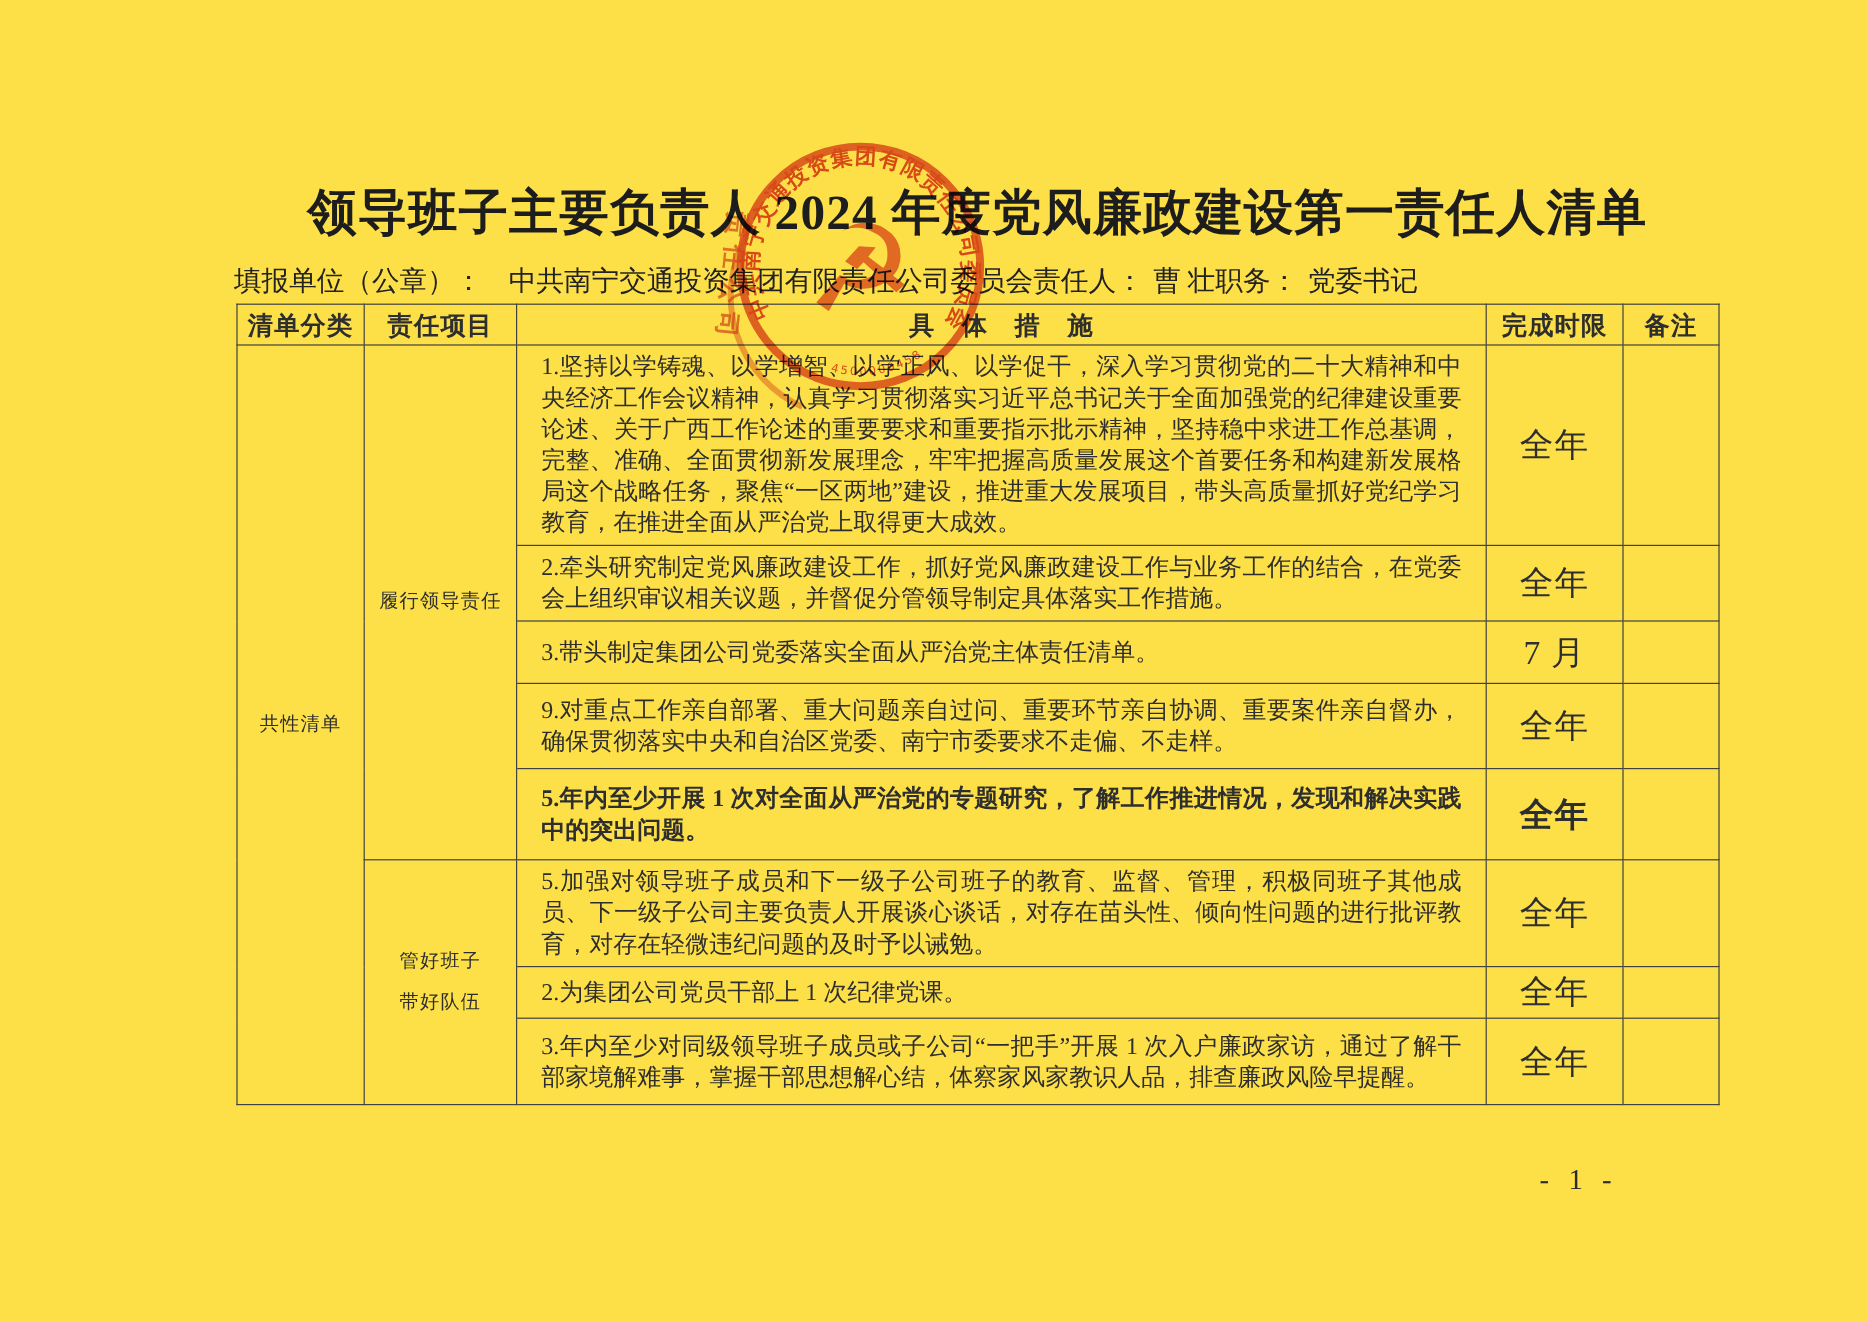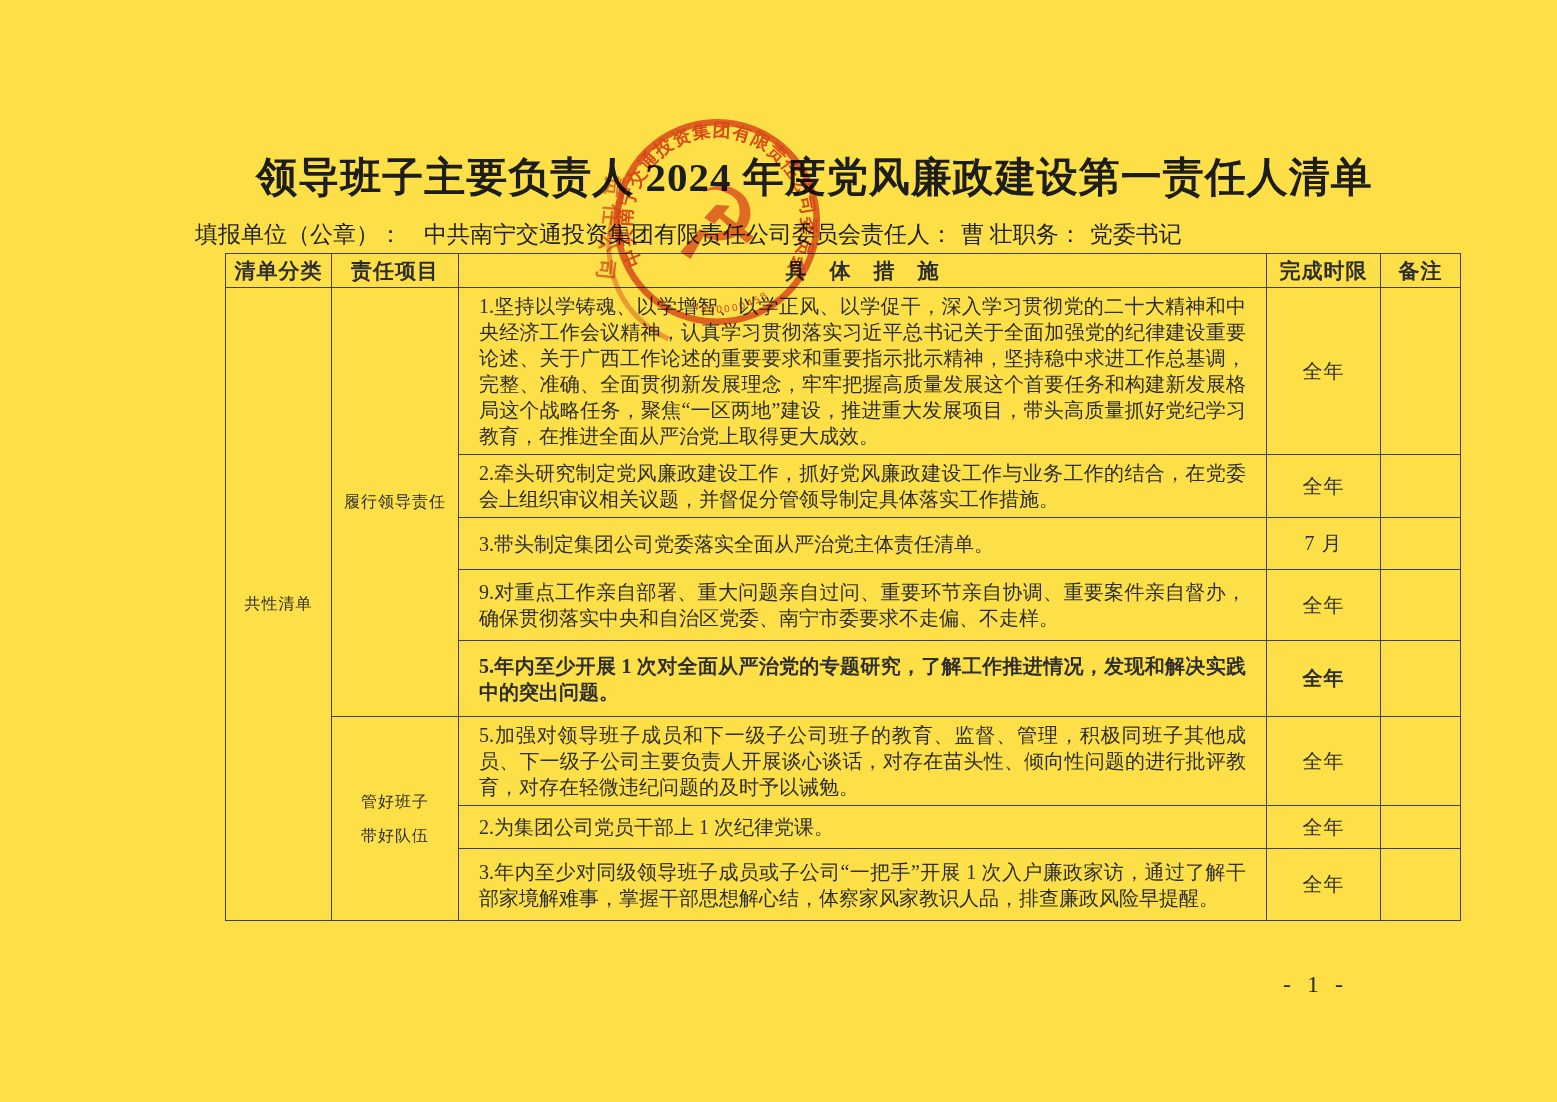--- a/index.html
+++ b/index.html
@@ -28,21 +28,20 @@
   }
   .filing-line .unit-name{margin-left:22px;}
   .filing-line .grp{}
   .filing-line .val{margin-left:8px;}
 
   
   table.list{
     position:absolute;left:197px;top:253px;
     width:1235px;border-collapse:collapse;table-layout:fixed;
     font-family:"Liberation Serif","DejaVu Serif",serif;
-    margin-left:28px;
   }
   table.list td, table.list th{
     border:1.5px solid #414141;
     color:#2e2e2e;
     background:transparent;
   }
   tr.head-row{height:34px;}
   th.hcell{
     font-size:21px;font-weight:bold;text-align:center;
     letter-spacing:1px;padding:2px 2px;color:#222;
@@ -50,21 +49,21 @@
   td.cat-cell, td.proj-cell{
     text-align:center;vertical-align:middle;
     font-size:16px;letter-spacing:1px;color:#262626;
     white-space:pre-line;line-height:34px;
   }
   td.measure-cell{
     font-size:20px;line-height:26px;text-align:justify;
     vertical-align:middle;padding:5px 20px;color:#2e2e2e;
   }
   td.deadline-cell{
-    text-align:center;vertical-align:middle;font-size:20px;
+    text-align:center;vertical-align:middle;font-size:28px;
     letter-spacing:1px;color:#262626;
   }
   td.remark-cell{vertical-align:middle;}
 
   
   .seal{
     position:absolute;left:596px;top:100px;width:242px;height:244px;
     mix-blend-mode:multiply;opacity:.92;pointer-events:none;
   }
   .seal svg{position:absolute;left:0;top:0;}

